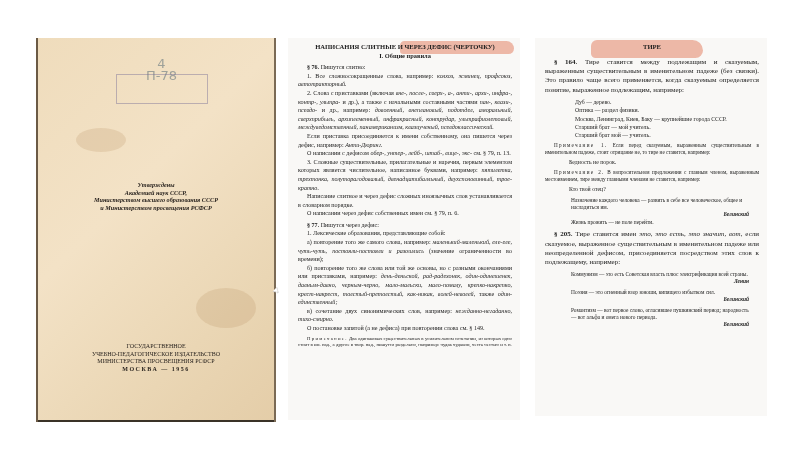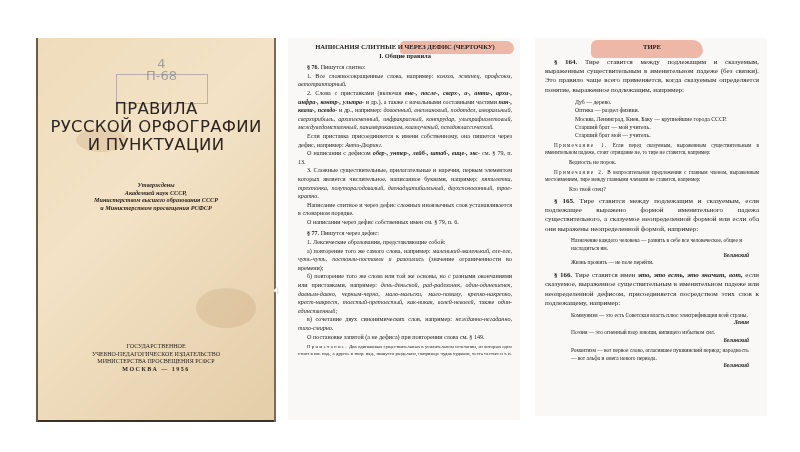--- a/index.html
+++ b/index.html
@@ -15,45 +15,40 @@
   .page{position:absolute;background:#f9f8f6;color:#1c1c1c;font-size:6.1px;line-height:8.6px;}
   .pm{left:288px;top:38px;width:232px;height:382px;}
   .pr{left:535px;top:38px;width:232px;height:378px;}
   .inner{position:absolute;left:10px;right:8px;top:5px;}
   .hl{position:absolute;background:#e9a08a;opacity:0.72;border-radius:8px 14px 10px 6px;filter:blur(0.6px);}
   .title{text-align:center;font-size:6.6px;font-weight:bold;position:relative;}
   .subtitle{text-align:center;font-weight:bold;font-size:6.4px;margin-bottom:3px;}
   p{margin:0;text-align:justify;text-indent:9px;}
   .sec{font-weight:bold;}
   .it{font-style:italic;}
-  .bi{font-style:italic;font-weight:bold;}
+  .bi{font-style:italic;font-weight:normal;}
   .note{font-size:4.8px;line-height:6.4px;margin-top:3px;}
   .note .sp{letter-spacing:1.3px;}
   .ex{padding-left:30px;font-size:5.8px;line-height:8.2px;}
   .quote{padding-left:26px;padding-right:6px;font-size:5.4px;line-height:7.4px;margin-top:3px;}
   .author{text-align:right;font-style:italic;font-weight:bold;font-size:5.4px;padding-right:10px;line-height:7.4px;}
   .bigp{font-size:7px;line-height:9.4px;}
   .cursor{position:absolute;left:238px;top:250px;width:0;height:0;border-left:5px solid #fff;border-top:3px solid transparent;border-bottom:3px solid transparent;transform:rotate(45deg);filter:drop-shadow(0 0 0.6px #333);}
 </style>
 </head>
 <body>
 
 <div class="cover">
   <div class="spot" style="left:160px;top:250px;width:60px;height:40px;"></div>
   <div class="spot" style="left:40px;top:90px;width:50px;height:24px;"></div>
   <div class="shelf">
     <div>4</div>
-    <div>П-68</div>
+    <div>П-78</div>
   </div>
   <div class="stamp"></div>
-  <h1>
-    <div>ПРАВИЛА</div>
-    <div>РУССКОЙ ОРФОГРАФИИ</div>
-    <div>И ПУНКТУАЦИИ</div>
-  </h1>
   <div class="approved">
     <div>Утверждены</div>
     <div>Академией наук СССР,</div>
     <div>Министерством высшего образования СССР</div>
     <div>и Министерством просвещения РСФСР</div>
   </div>
   <div class="publisher">
     <div>ГОСУДАРСТВЕННОЕ</div>
     <div>УЧЕБНО-ПЕДАГОГИЧЕСКОЕ ИЗДАТЕЛЬСТВО</div>
     <div>МИНИСТЕРСТВА ПРОСВЕЩЕНИЯ РСФСР</div>
@@ -96,25 +91,24 @@
       <div>Дуб — дерево.</div>
       <div>Оптика — раздел физики.</div>
       <div>Москва, Ленинград, Киев, Баку — крупнейшие города СССР.</div>
       <div>Старший брат — мой учитель.</div>
       <div>Старший брат мой — учитель.</div>
     </div>
     <p class="note" style="font-size:5.2px;line-height:7px;"><span class="sp">Примечание 1.</span><span> Если перед сказуемым, выраженным существительным в именительном падеже, стоит отрицание не, то тире не ставится, например:</span></p>
     <div class="ex" style="padding-left:24px;margin-top:2px;">Бедность не порок.</div>
     <p class="note" style="font-size:5.2px;line-height:7px;"><span class="sp">Примечание 2.</span><span> В вопросительном предложении с главным членом, выраженным местоимением, тире между главными членами не ставится, например:</span></p>
     <div class="ex" style="padding-left:24px;margin-top:2px;margin-bottom:3px;">Кто твой отец?</div>
-    <p class="bigp"><span class="sec">§ 165.</span><span> Тире ставится между подлежащим и сказуемым, если подлежащее выражено формой именительного падежа существительного, а сказуемое неопределенной формой или если оба они выражены неопределенной формой, например:</span></p>
     <div class="quote">Назначение каждого человека — развить в себе все человеческое, общее и насладиться им.</div>
     <div class="author">Белинский</div>
     <div class="quote" style="margin-top:0;margin-bottom:4px;">Жизнь прожить — не поле перейти.</div>
-    <p class="bigp"><span class="sec">§ 166.</span><span> Тире ставится имен </span><span class="bi">это, это есть, это значит, вот,</span><span> если сказуемое, выраженное существительным в именительном падеже или неопределенной дефисом, присоединяется посредством этих слов к подлежащему, например:</span></p>
+    <p class="bigp"><span class="sec">§ 205.</span><span> Тире ставится имен </span><span class="bi">это, это есть, это значит, вот,</span><span> если сказуемое, выраженное существительным в именительном падеже или неопределенной дефисом, присоединяется посредством этих слов к подлежащему, например:</span></p>
     <div class="quote">Коммунизм — это есть Советская власть плюс электрификация всей страны.</div>
     <div class="author">Ленин</div>
     <div class="quote">Поэзия — это огненный взор юноши, кипящего избытком сил.</div>
     <div class="author">Белинский</div>
     <div class="quote">Романтизм — вот первое слово, огласившее пушкинский период; народность — вот альфа и омега нового периода.</div>
     <div class="author">Белинский</div>
   </div>
 </div>
 
 </body></html>

